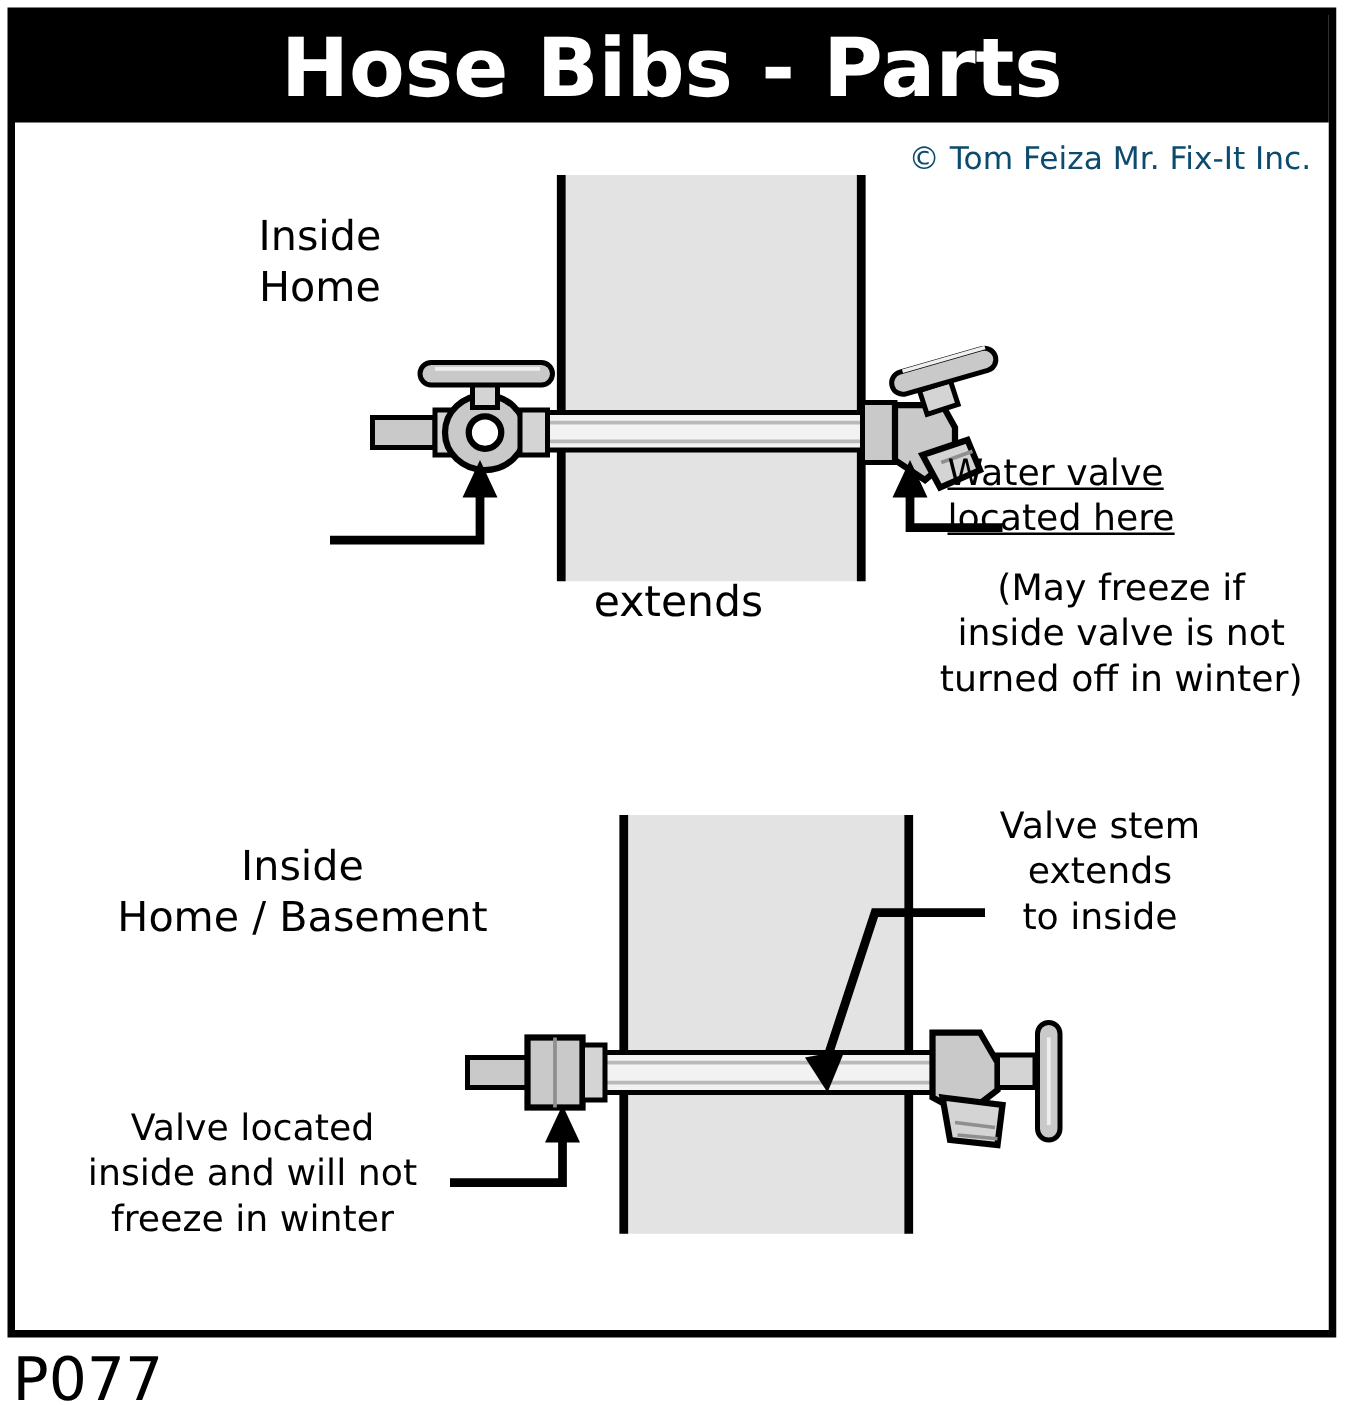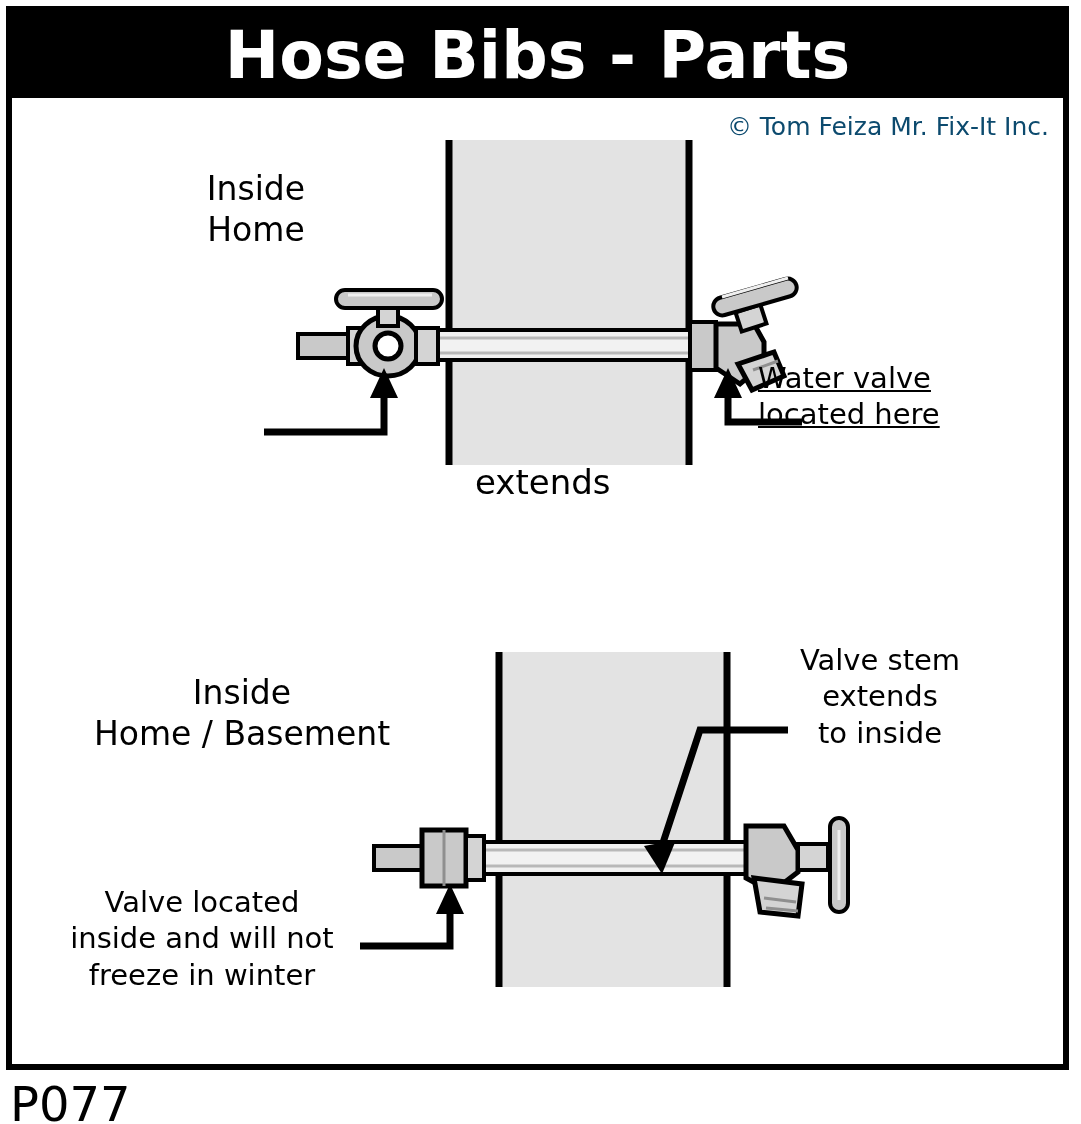--- a/index.html
+++ b/index.html
@@ -224,20 +224,23 @@
 
     <div class="label big center" style="left:134px; top:136px; width:220px;">Inside
 Home</div>
 
 
     <div class="caption" style="left:463px; top:450px;">extends</div>
 
     <div class="label left" style="left:746px; top:348px; width:280px;text-decoration:underline;">Water valve
 located here</div>
 
+    <div class="label center" style="left:712px; top:440px; width:346px;">(May freeze if
+inside valve is not
+turned off in winter)</div>
 
     <div class="label big center" style="left:30px; top:640px; width:400px;">Inside
 Home / Basement</div>
 
     <div class="label center" style="left:30px; top:872px; width:320px;">Valve located
 inside and will not
 freeze in winter</div>
 
     <div class="label center" style="left:748px; top:630px; width:240px;">Valve stem
 extends

